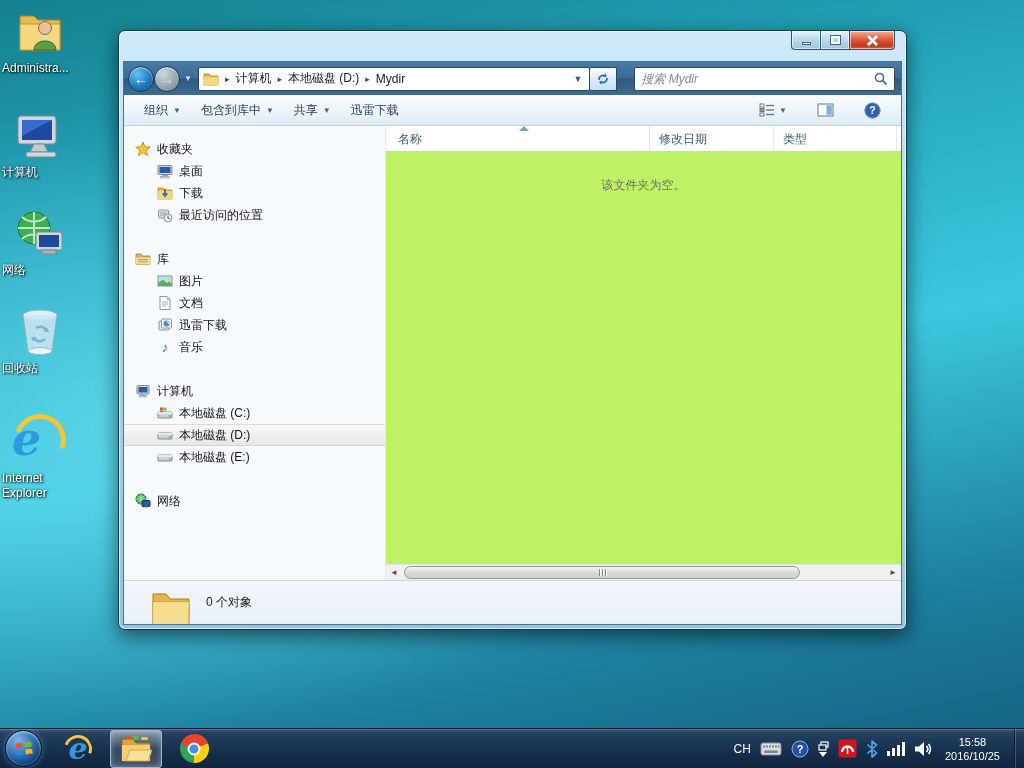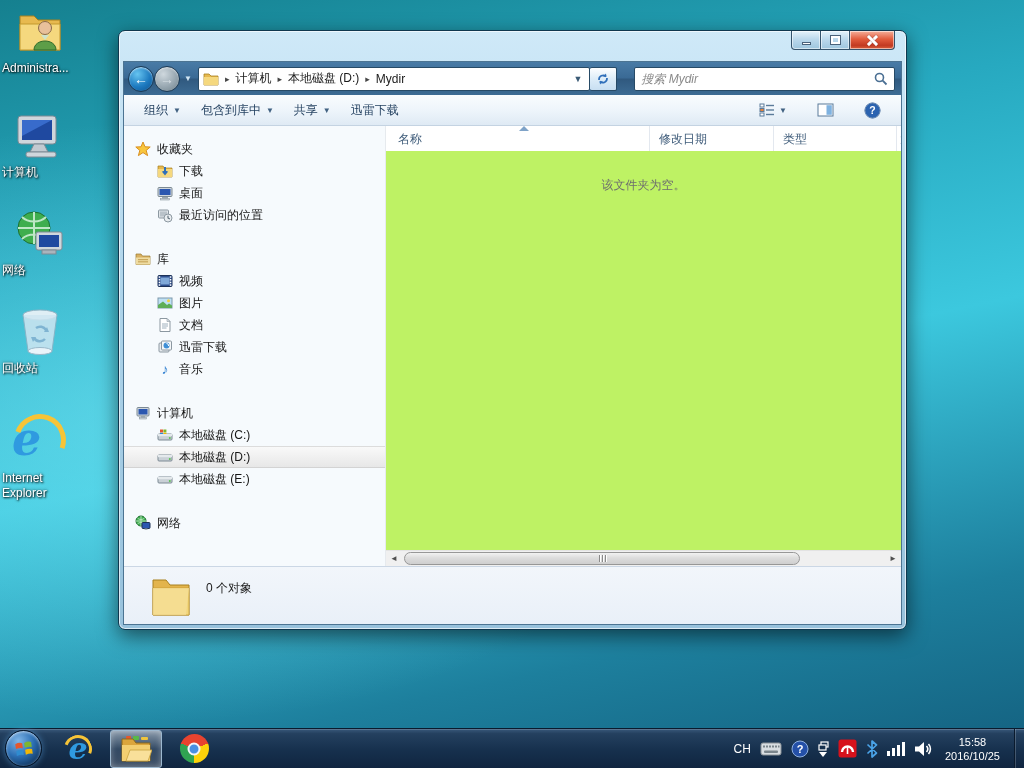--- a/index.html
+++ b/index.html
@@ -139,21 +139,21 @@
   .scroll-thumb {
     position:absolute; left:2px; top:1px; height:13px; width:82%;
     background:linear-gradient(180deg,#f2f2f2,#dcdcdc 45%,#cfcfcf);
     border:1px solid #979797; border-radius:7px;
     display:flex; align-items:center; justify-content:center; gap:2px;
   }
   .grip-line { width:1px; height:7px; background:#8a8a8a; box-shadow:1px 0 0 #fff; }
 
   
   .details {
-    height:58px; flex:none; background:linear-gradient(180deg,#f2f6fb,#e9f0f8);
+    height:44px; flex:none; background:linear-gradient(180deg,#f2f6fb,#e9f0f8);
     border-top:1px solid #cbd7e5; display:flex; padding:7px 0 0 26px; gap:14px;
   }
   .details .dtext { padding-top:6px; color:#1b1b1b; }
 
   
   .taskbar {
     position:absolute; left:0; right:0; bottom:0; height:40px;
     background:linear-gradient(180deg,#39597b 0%, #24405f 12%, #16304d 55%, #102540 100%);
     border-top:1px solid #0a1a2d; box-shadow:inset 0 1px 0 rgba(255,255,255,.18);
     display:flex; align-items:center;
@@ -346,72 +346,57 @@
 
         <div class="side-group">
           <div class="side-row root">
             <svg class="sico" width="16" height="16" viewBox="0 0 16 16">
               <polygon points="8,1 10,5.8 15.2,6 11.2,9.4 12.6,14.6 8,11.6 3.4,14.6 4.8,9.4 0.8,6 6,5.8" fill="#f8c63e" stroke="#d98f1f"></polygon>
             </svg>
             <span>收藏夹</span>
           </div>
           <div class="side-row child">
             <svg class="sico" width="16" height="16" viewBox="0 0 16 16">
+              <rect x="1" y="2.5" width="14" height="9" rx="1" fill="#cfd6dc" stroke="#7c8a94"></rect>
+              <rect x="2.5" y="4" width="11" height="6" fill="#2b57b0"></rect>
+              <rect x="5" y="12" width="6" height="1.6" fill="#9aa6ae"></rect>
+              <rect x="3.5" y="13.6" width="9" height="1.4" fill="#cfd6dc" stroke="#7c8a94" stroke-width=".5"></rect>
+            </svg>
+            <span>桌面</span>
+          </div>
+          <div class="side-row child">
+            <svg class="sico" width="16" height="16" viewBox="0 0 16 16">
               <path d="M1 3 L6 3 L7.5 5 L15 5 L15 14 L1 14 Z" fill="#e7b94f" stroke="#a8801e" stroke-width=".7"></path>
               <path d="M1 6 L15 6 L15 14 L1 14 Z" fill="#f5d87e"></path>
               <path d="M8 5 L8 9.5 M8 11 L5.5 8 L10.5 8 Z" fill="#2f6fba"></path>
               <rect x="7" y="4" width="2" height="5" fill="#2f6fba"></rect>
               <path d="M4.8 8.5 L11.2 8.5 L8 12.5 Z" fill="#2f6fba"></path>
             </svg>
             <span>下载</span>
           </div>
           <div class="side-row child">
             <svg class="sico" width="16" height="16" viewBox="0 0 16 16">
-              <rect x="1" y="2.5" width="14" height="9" rx="1" fill="#cfd6dc" stroke="#7c8a94"></rect>
-              <rect x="2.5" y="4" width="11" height="6" fill="#2b57b0"></rect>
-              <rect x="5" y="12" width="6" height="1.6" fill="#9aa6ae"></rect>
-              <rect x="3.5" y="13.6" width="9" height="1.4" fill="#cfd6dc" stroke="#7c8a94" stroke-width=".5"></rect>
-            </svg>
-            <span>桌面</span>
-          </div>
-          <div class="side-row child">
-            <svg class="sico" width="16" height="16" viewBox="0 0 16 16">
               <rect x="1.5" y="3" width="10" height="8" rx="1" fill="#dfe4e8" stroke="#8c98a1"></rect>
               <rect x="3" y="4.5" width="7" height="5" fill="#b9c2c9"></rect>
               <circle cx="11" cy="11" r="4" fill="#e9edf0" stroke="#8c98a1"></circle>
               <path d="M11 8.8 L11 11 L12.8 12" stroke="#5a6a76" stroke-width="1.1" fill="none"></path>
             </svg>
             <span>最近访问的位置</span>
           </div>
         </div>
 
         <div class="side-group">
           <div class="side-row root">
             <svg class="sico" width="16" height="16" viewBox="0 0 16 16">
               <path d="M1 3 L6 3 L7.5 5 L15 5 L15 13.5 L1 13.5 Z" fill="#d9b163" stroke="#9a7a2e" stroke-width=".7"></path>
               <path d="M1 6.5 L15 6.5 L15 13.5 L1 13.5 Z" fill="#efdca2"></path>
               <rect x="3" y="8" width="10" height="1.2" fill="#c9a75c"></rect>
               <rect x="3" y="10.2" width="10" height="1.2" fill="#c9a75c"></rect>
             </svg>
             <span>库</span>
-          </div>
-          <div class="side-row child">
-            <svg class="sico" width="16" height="16" viewBox="0 0 16 16">
-              <rect x="1" y="2.5" width="14" height="11" rx="1" fill="#2e4f8e" stroke="#1c3158"></rect>
-              <rect x="3.5" y="4.5" width="9" height="7" fill="#7fa8d8"></rect>
-              <rect x="1.7" y="3.3" width="1.5" height="1.5" fill="#fff"></rect>
-                <rect x="1.7" y="6" width="1.5" height="1.5" fill="#fff"></rect>
-                <rect x="1.7" y="8.7" width="1.5" height="1.5" fill="#fff"></rect>
-                <rect x="1.7" y="11.3" width="1.5" height="1.5" fill="#fff"></rect>
-              <rect x="12.8" y="3.3" width="1.5" height="1.5" fill="#fff"></rect>
-                <rect x="12.8" y="6" width="1.5" height="1.5" fill="#fff"></rect>
-                <rect x="12.8" y="8.7" width="1.5" height="1.5" fill="#fff"></rect>
-                <rect x="12.8" y="11.3" width="1.5" height="1.5" fill="#fff"></rect>
-            </svg>
-            <span>视频</span>
           </div>
           <div class="side-row child">
             <svg class="sico" width="16" height="16" viewBox="0 0 16 16">
               <rect x="1" y="3" width="14" height="10" fill="#bfe1f5" stroke="#7c98ab"></rect>
               <path d="M1 10 L6 6.5 L10 10 L12 8.5 L15 10.5 L15 13 L1 13 Z" fill="#5fae57"></path>
               <circle cx="11.5" cy="5.8" r="1.5" fill="#f4d03c"></circle>
             </svg>
             <span>图片</span>
           </div>
           <div class="side-row child">

